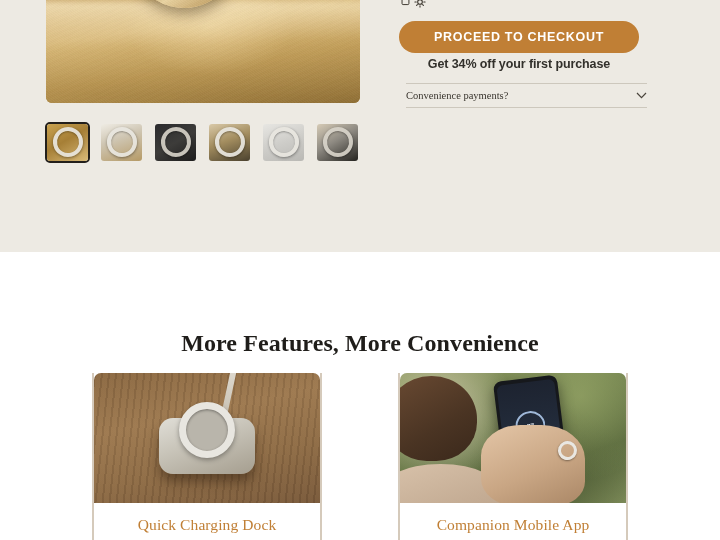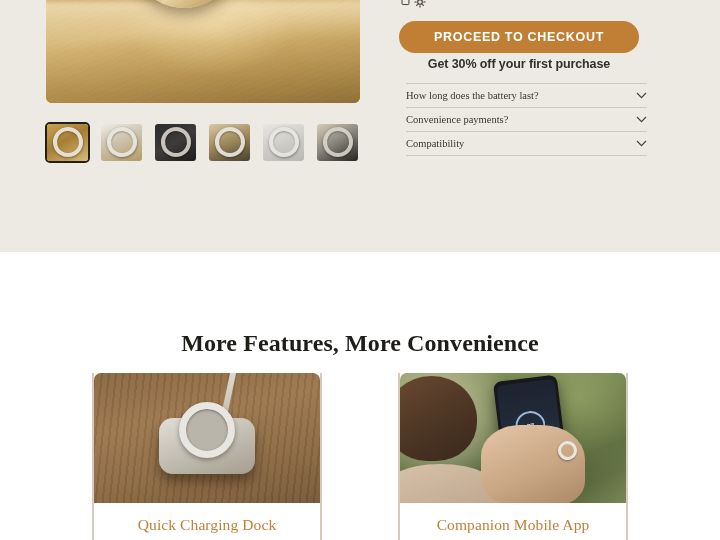--- a/index.html
+++ b/index.html
@@ -465,41 +465,25 @@
                 <line x1="11.4" y1="11.4" x2="12.6" y2="12.6"></line>
               <line x1="12.6" y1="3.4" x2="11.4" y2="4.6"></line>
                 <line x1="4.6" y1="11.4" x2="3.4" y2="12.6"></line>
             </g>
           </svg>
         </span>
       </div>
 
       <button class="checkout-btn">PROCEED TO CHECKOUT</button>
 
-      <div class="promo">Get 30% off your first purchase</div>
+      <div class="promo">Get 34% off your first purchase</div>
 
       <div class="faq">
         <div class="faq-row">
-          <span class="faq-q">How long does the battery last?</span>
-          <span class="chev">
-            <svg width="11" height="7" viewBox="0 0 11 7">
-                <polyline points="1,1 5.5,5.6 10,1" fill="none" stroke="#4a453c" stroke-width="1.2"></polyline>
-              </svg>
-          </span>
-        </div>
-        <div class="faq-row">
           <span class="faq-q">Convenience payments?</span>
-          <span class="chev">
-            <svg width="11" height="7" viewBox="0 0 11 7">
-                <polyline points="1,1 5.5,5.6 10,1" fill="none" stroke="#4a453c" stroke-width="1.2"></polyline>
-              </svg>
-          </span>
-        </div>
-        <div class="faq-row">
-          <span class="faq-q">Compatibility</span>
           <span class="chev">
             <svg width="11" height="7" viewBox="0 0 11 7">
                 <polyline points="1,1 5.5,5.6 10,1" fill="none" stroke="#4a453c" stroke-width="1.2"></polyline>
               </svg>
           </span>
         </div>
         <div class="faq-bottom-rule"></div>
       </div>
 
     </div>

